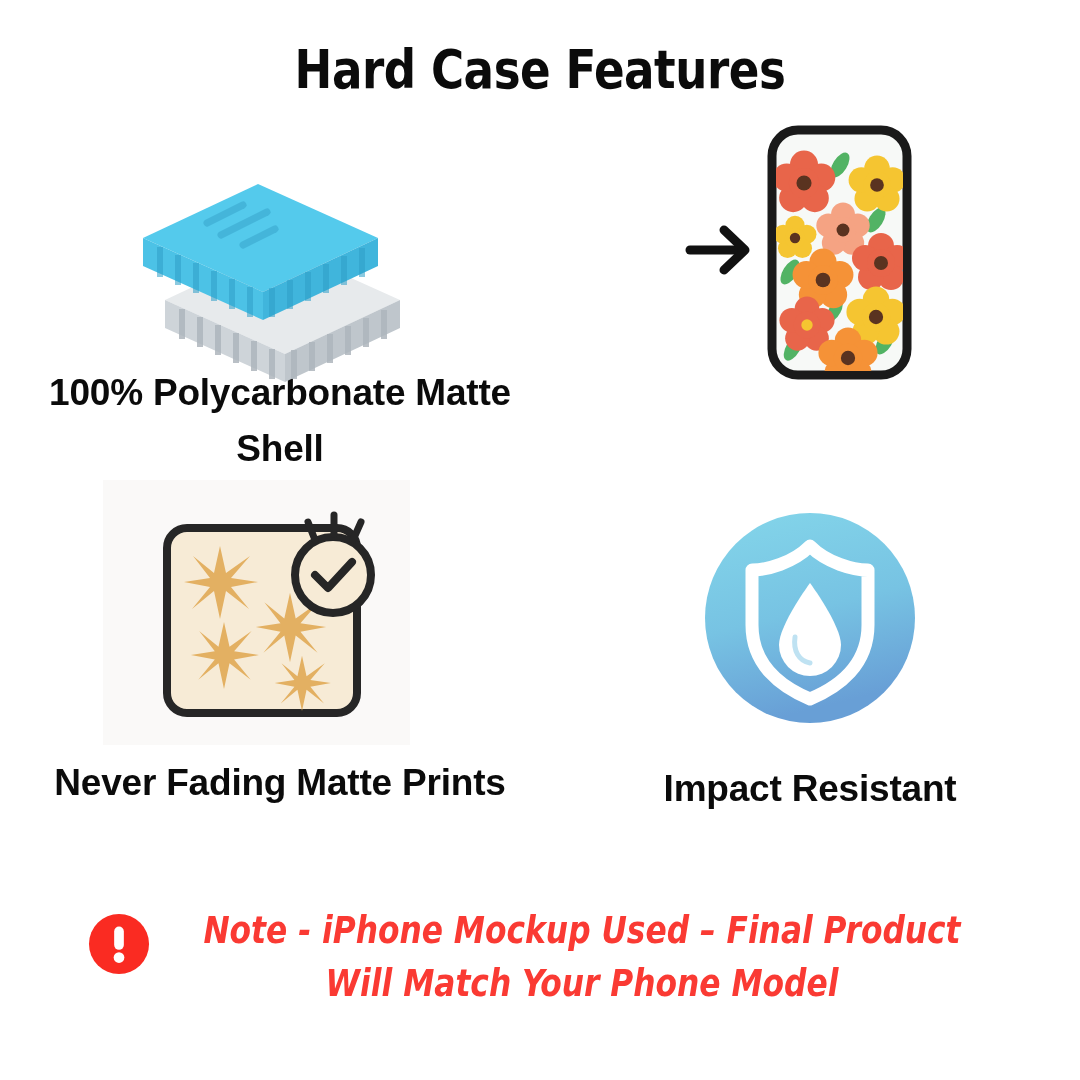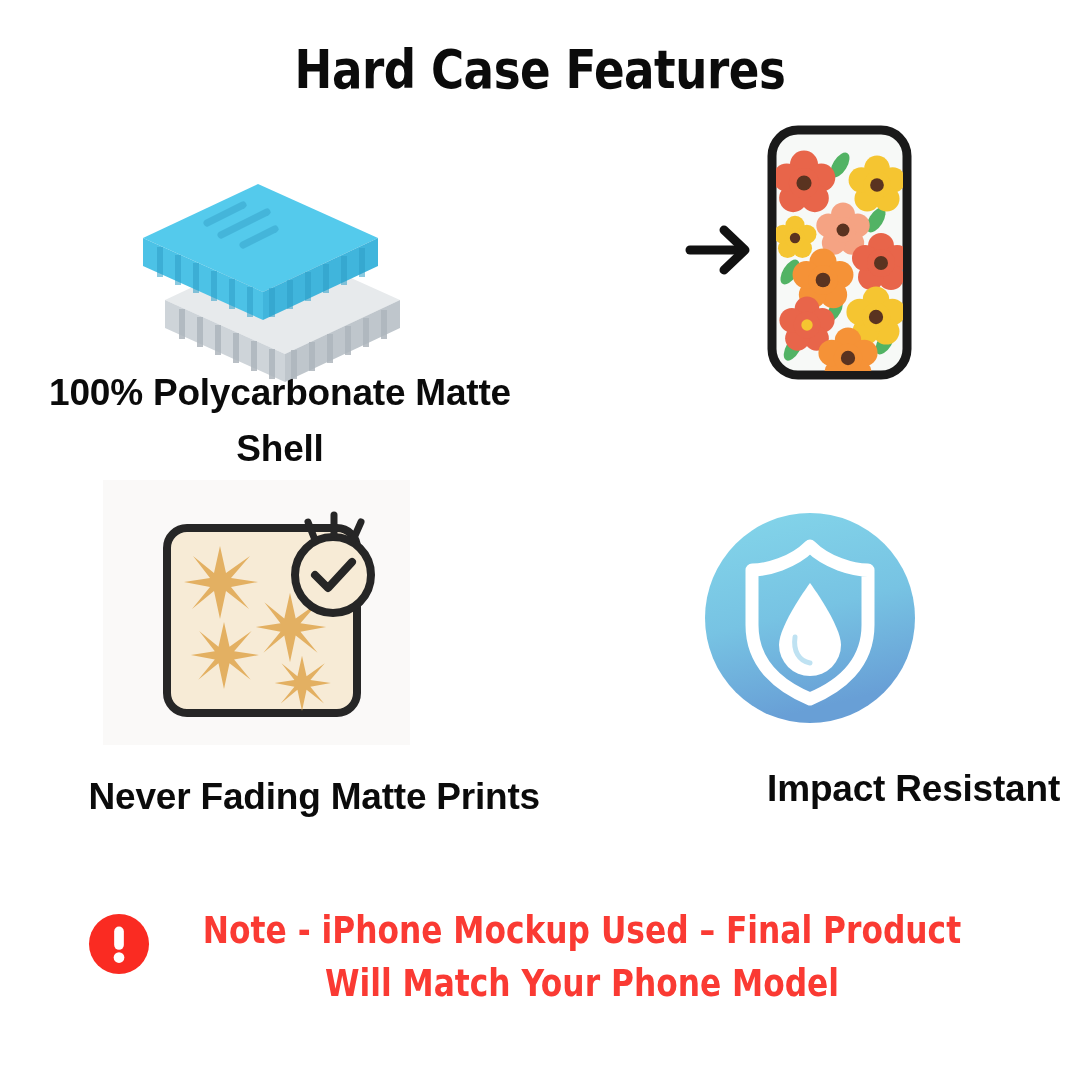--- a/index.html
+++ b/index.html
@@ -67,22 +67,22 @@
   #feature-never-fading  { left: 20px;  top: 470px; width: 520px; }
   #feature-impact        { left: 560px; top: 500px; width: 500px; }
 
   #feature-polycarbonate .icon-wrap { height: 215px; }
   #feature-edge-print .icon-wrap    { height: 265px; }
   #feature-never-fading .icon-wrap  { height: 275px; }
   #feature-impact .icon-wrap        { height: 235px; }
 
   #feature-polycarbonate .caption { }
   #feature-edge-print .caption    { margin-top: 18px; }
-  #feature-never-fading .caption  { margin-top: 24px; text-align: right; }
-  #feature-impact .caption        { margin-top: 26px; text-align: right; }
+  #feature-never-fading .caption  { margin-top: 10px; }
+  #feature-impact .caption        { margin-top: 26px; }
 
   
   .panel-backdrop {
     position: absolute;
     left: 103px;
     top: 480px;
     width: 307px;
     height: 265px;
     background: #faf9f8;
     z-index: 0;
@@ -94,20 +94,21 @@
     position: absolute;
     left: 0;
     top: 905px;
     width: 1080px;
     display: flex;
     align-items: flex-start;
     justify-content: center;
     gap: 22px;
     padding: 0 60px;
     box-sizing: border-box;
+    font-style: italic;
   }
   .note-badge {
     flex: 0 0 auto;
     width: 62px;
     height: 62px;
     margin-top: 8px;
   }
   .note-text {
     max-width: 820px;
     text-align: center;

